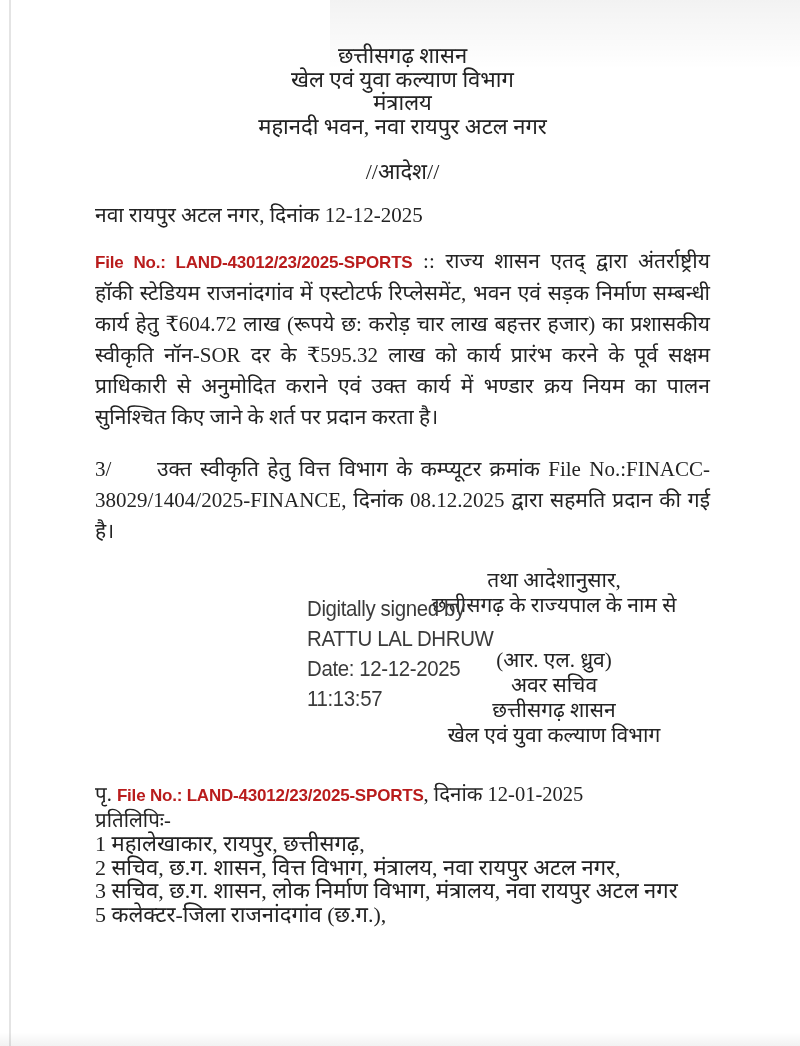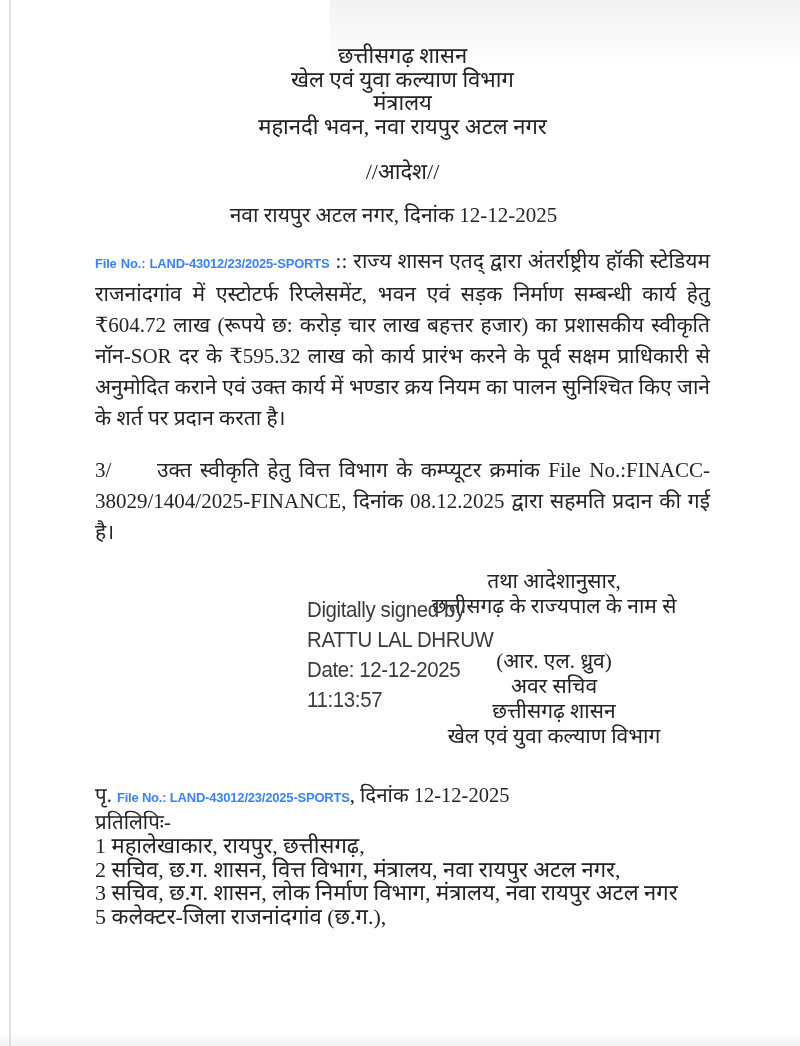--- a/index.html
+++ b/index.html
@@ -47,40 +47,40 @@
     line-height: 23.5px;
   }
   .order-heading {
     margin-top: 22px;
     font-size: 22px;
     line-height: 24px;
   }
   .date-line {
     margin-top: 16px;
     font-size: 21px;
-    text-align: center;
+    text-align: left;
     padding-right: 18px;
   }
   .para {
     font-size: 21px;
     line-height: 31px;
     text-align: justify;
   }
   .para-first { margin-top: 18px; }
   .para-numbered { margin-top: 4px; }
   .para-num {
     display: inline-block;
     width: 62px;
   }
   .file-no {
     font-family: "Liberation Sans", "DejaVu Sans", sans-serif;
     font-weight: bold;
-    font-size: 13px;
+    font-size: 17px;
     letter-spacing: -0.2px;
-    color: #3b82f6;
+    color: #b91c1c;
   }
   
   .sig-block {
     position: relative;
     height: 206px;
     margin-top: 10px;
   }
   .sig-right {
     width: 300px;
     margin-left: auto;
@@ -154,21 +154,21 @@
       <div>तथा आदेशानुसार,</div>
       <div>छत्तीसगढ़ के राज्यपाल के नाम से</div>
       <div class="sig-gap"></div>
       <div>(आर. एल. ध्रुव)</div>
       <div>अवर सचिव</div>
       <div>छत्तीसगढ़ शासन</div>
       <div>खेल एवं युवा कल्याण विभाग</div>
     </div>
   </div>
 
-  <div class="ref-line"><span>पृ. </span><span class="file-no">File No.:  LAND-43012/23/2025-SPORTS</span><span>, दिनांक 12-12-2025</span></div>
+  <div class="ref-line"><span>पृ. </span><span class="file-no">File No.:  LAND-43012/23/2025-SPORTS</span><span>, दिनांक 12-01-2025</span></div>
 
   <div class="copy-label">प्रतिलिपिः-</div>
 
   <div>
     <div class="copy-item">1 महालेखाकार, रायपुर, छत्तीसगढ़,</div>
     <div class="copy-item">2 सचिव, छ.ग. शासन, वित्त विभाग, मंत्रालय, नवा रायपुर अटल नगर,</div>
     <div class="copy-item">3 सचिव, छ.ग. शासन, लोक निर्माण विभाग, मंत्रालय, नवा रायपुर अटल नगर</div>
     <div class="copy-item">5 कलेक्टर-जिला राजनांदगांव (छ.ग.),</div>
   </div>
 

